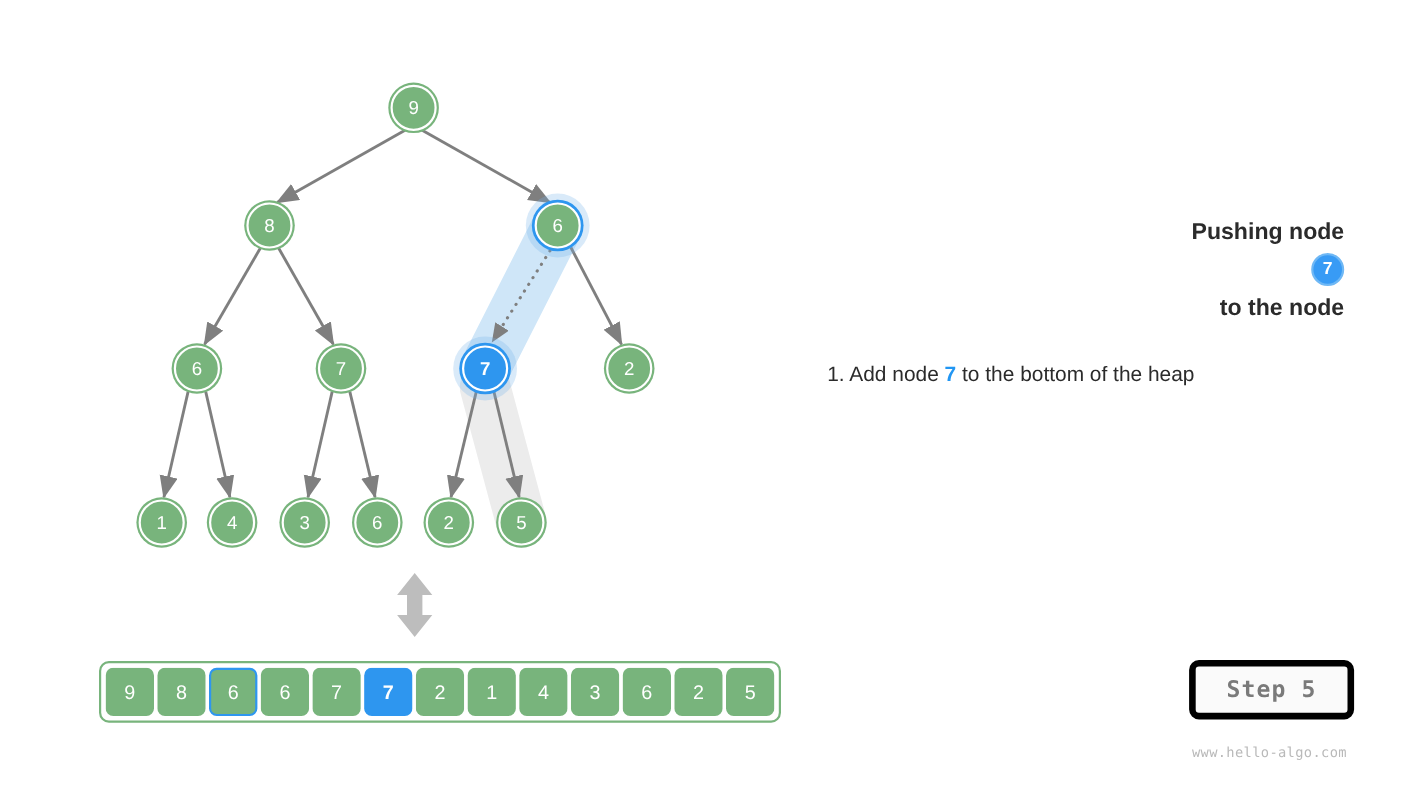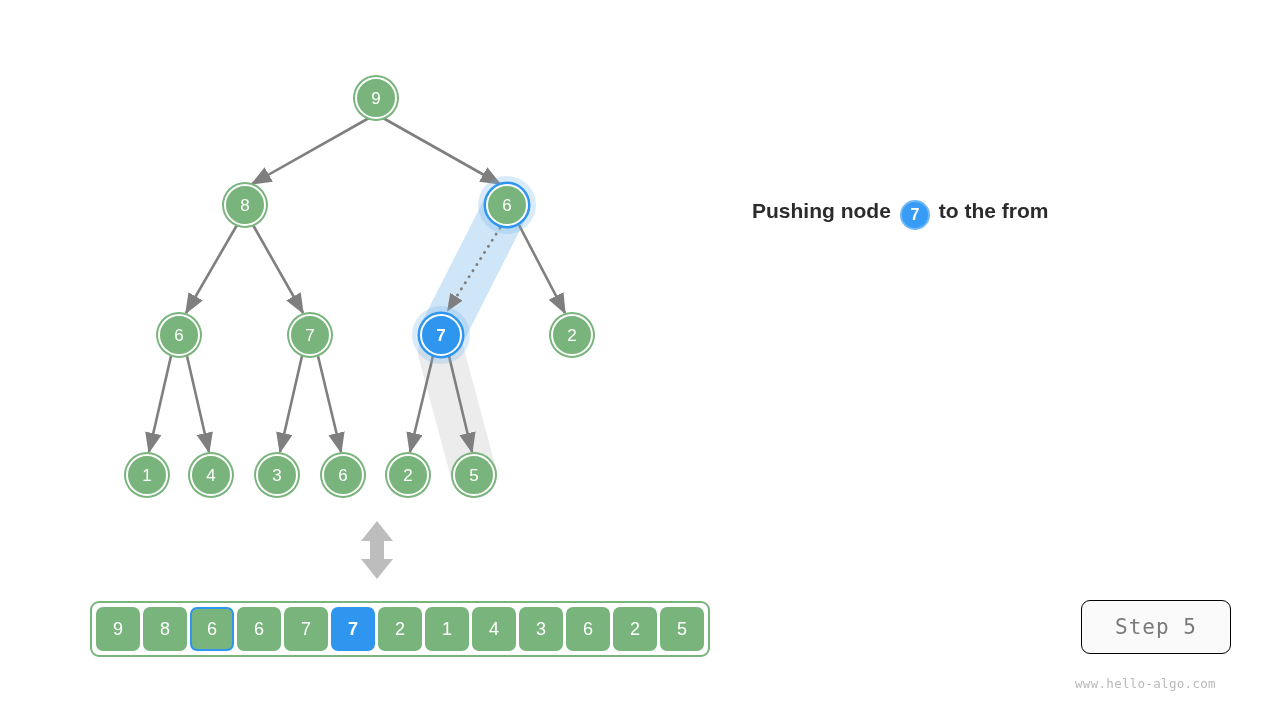--- a/index.html
+++ b/index.html
@@ -9,22 +9,23 @@
     font-family:"Liberation Sans", sans-serif;
     overflow:hidden;
     position:relative;
   }
   #stage{position:absolute;inset:0;width:1280px;height:720px;}
 
   
   .panel{position:absolute;left:752px;top:200px;width:470px;}
   .panel-title{
     font-size:21px;font-weight:bold;color:#2b2b2b;
-    display:flex;align-items:flex-start;gap:9px;line-height:1;
+    display:flex;align-items:flex-end;gap:9px;line-height:1;
     white-space:nowrap;
+    flex-direction:column;
   }
   .inline-node{
     width:30px;height:30px;border-radius:50%;
     background:#389bf5;border:2.5px solid #6fb8f5;
     box-sizing:border-box;
     display:flex;align-items:center;justify-content:center;
     color:#ffffff;font-size:16px;font-weight:bold;
     flex:0 0 auto;
   }
   .step-list{margin-top:40px;}
@@ -36,28 +37,28 @@
   .reason{
     display:inline-block;
     background:#ebebeb;border-radius:7px;
     padding:10px 17px 11px 15px;
     font-size:19px;color:#2b2b2b;white-space:nowrap;
   }
 
   
   .step-badge{
     position:absolute;left:1081px;top:600px;width:150px;height:54px;
-    border:1px solid #000000;border-radius:9px;background:#fafafa;
+    border:6px solid #000000;border-radius:9px;background:#fafafa;
     display:flex;align-items:center;justify-content:center;
     font-family:"DejaVu Sans Mono", monospace;
-    font-size:21px;font-weight:normal;color:#7a7a7a;letter-spacing:1px;
+    font-size:21px;font-weight:bold;color:#7a7a7a;letter-spacing:1px;
     box-sizing:border-box;
   }
   .footer{
-    position:absolute;left:1075px;top:676px;width:158px;text-align:left;
+    position:absolute;left:1075px;top:676px;width:158px;text-align:center;
     font-family:"DejaVu Sans Mono", monospace;
     font-size:12.5px;color:#b9b9b9;letter-spacing:.3px;
   }
 
   
   .tree{position:absolute;left:0;top:0;width:740px;height:580px;}
   .node{
     position:absolute;width:42px;height:42px;border-radius:50%;
     box-sizing:border-box;
     display:flex;align-items:center;justify-content:center;
@@ -240,25 +241,31 @@
       </div>
   </div>
 
   <div class="panel">
 
     <div class="panel-title">
       <span>Pushing node</span>
       <span class="inline-node">
         <span>7</span>
       </span>
-      <span>to the from</span>
+      <span>to the node</span>
     </div>
 
     <div class="step-list">
 
+      <div class="step-line">
+        <span>1.</span>
+        <span>Add node</span>
+        <span class="hl-blue">7</span>
+        <span>to the bottom of the heap</span>
+      </div>
 
 
 
     </div>
   </div>
 
   <div class="step-badge">
     <span>Step  5</span>
   </div>
   <div class="footer">

